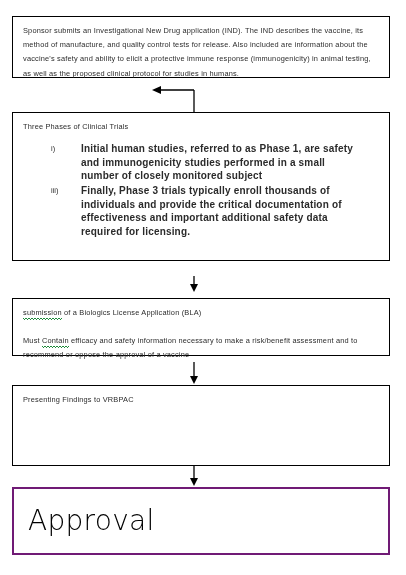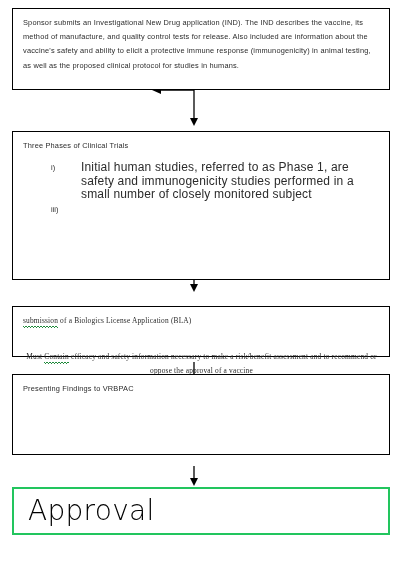--- a/index.html
+++ b/index.html
@@ -37,28 +37,28 @@
 
   .node p {
     margin: 0;
     font-size: 7.4px;
     line-height: 13.2px;
     letter-spacing: 0.18px;
     text-align: left;
     color: #2b2b2b;
   }
 
-  .node p + p { margin-top: 21px; text-align: center; }
+  .node p + p { margin-top: 13px; }
 
   
-  #node-ind { top: 8px; height: 82px; }
+  #node-ind { top: 16px; height: 62px; }
   #node-ind p { line-height: 14.2px; }
 
   
-  #node-phases { top: 131px; height: 149px; }
+  #node-phases { top: 112px; height: 149px; }
   #node-phases .heading { margin-bottom: 9px; }
 
   .phase-list {
     list-style: none;
     margin: 0;
     padding: 0;
   }
   .phase-row {
     display: flex;
     align-items: flex-start;
@@ -67,38 +67,39 @@
   .phase-num {
     flex: 0 0 auto;
     width: 30px;
     margin-left: 28px;
     font-size: 7.4px;
     line-height: 13.6px;
     color: #2b2b2b;
   }
   .phase-text {
     flex: 1 1 auto;
-    font-size: 12px;
+    font-size: 10px;
     line-height: 13.6px;
     letter-spacing: 0.18px;
     color: #2b2b2b;
     padding-right: 20px;
+    font-weight: bold;
   }
 
   
-  #node-bla { top: 306px; height: 51px; font-family: Liberation Serif, serif; }
+  #node-bla { top: 298px; height: 58px; }
 
   
-  #node-vrbpac { top: 374px; height: 81px; }
+  #node-vrbpac { top: 385px; height: 81px; }
 
   
   #node-approval {
     top: 487px;
-    height: 48px;
-    border: 2px solid #22c55e;
+    height: 68px;
+    border: 2px solid #701a75;
     padding: 0;
     display: flex;
     align-items: center;
   }
   .approval-label {
     font-size: 28px;
     line-height: 30px;
     font-weight: 300;
     color: #000000;
     letter-spacing: 0.3px;
@@ -164,20 +165,21 @@
 
   <div class="node" id="node-phases">
     <p class="heading">Three Phases of Clinical  Trials</p>
     <div class="phase-list">
       <div class="phase-row">
         <div class="phase-num">i)</div>
         <div class="phase-text">Initial human studies,  referred to as Phase 1, are safety and immunogenicity  studies performed in a small number of closely monitored subject</div>
       </div>
       <div class="phase-row">
         <div class="phase-num">iii)</div>
+        <div class="phase-text">Finally, Phase 3 trials typically enroll thousands of individuals  and provide the critical  documentation  of effectiveness and important additional  safety data required for licensing.</div>
       </div>
     </div>
   </div>
 
   <div class="node" id="node-bla">
     <p><span class="squiggle">submission</span><span> of a Biologics  License Application  (BLA)</span></p>
     <p><span>Must </span><span class="squiggle">Contain</span><span> efficacy  and safety information  necessary to make a risk/benefit assessment and to recommend  or oppose the  approval of a vaccine</span></p>
   </div>
 
   <div class="node" id="node-vrbpac">

